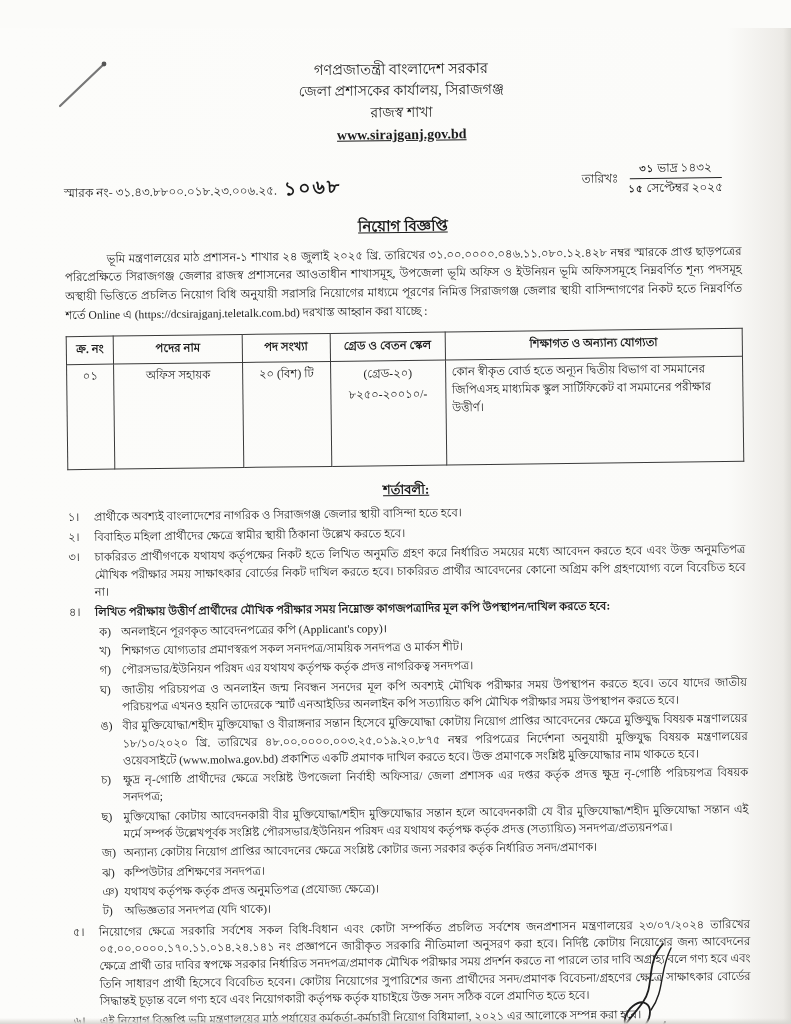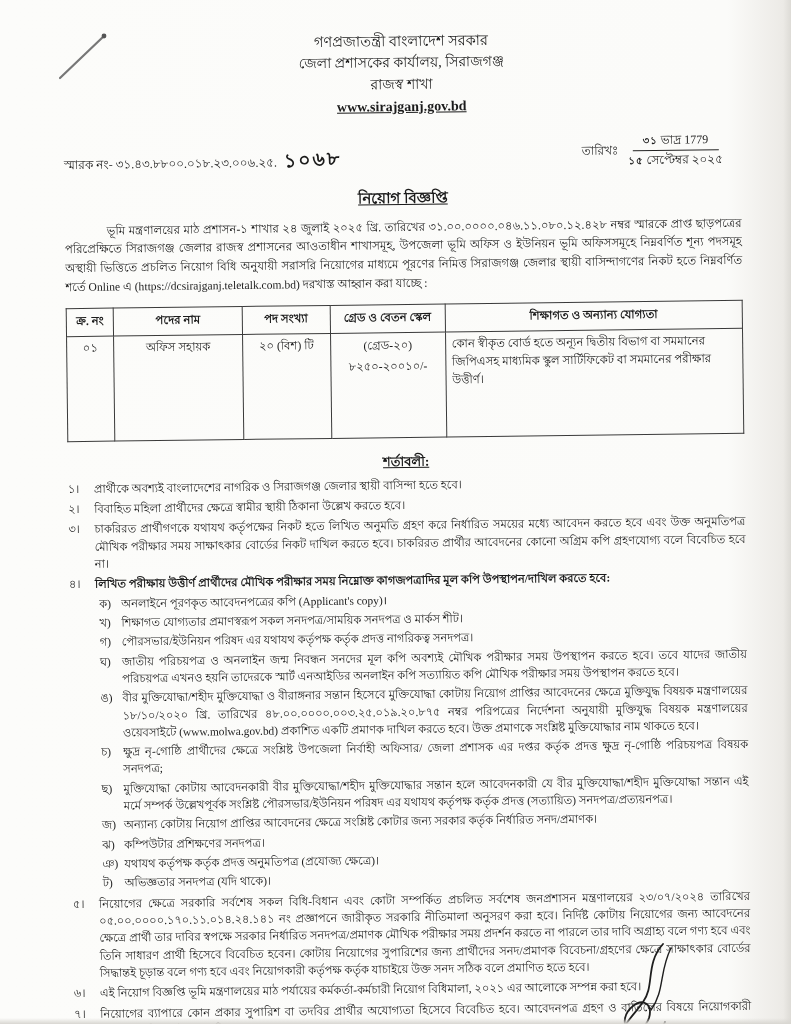--- a/index.html
+++ b/index.html
@@ -8,20 +8,21 @@
     font-family: "Liberation Serif", "DejaVu Serif", serif;
     background: #fbfbf9;
     color: #1b1b1b;
     overflow: hidden;
     position: relative;
   }
   .page {
     position: absolute; inset: 0;
     background: linear-gradient(90deg, #fcfcfa 0%, #fbfbf9 92%, #eceae6 99%, #dddbd6 100%);
     padding: 30px 48px 12px 66px;
+    margin-top: 28px;
   }
   .tilt { transform: rotate(-0.7deg); transform-origin: 50% 30%; }
   .header { text-align: center; line-height: 1.55; font-size: 14px; }
   .header .gov { font-size: 14.5px; }
   .header .site { font-weight: bold; text-decoration: underline; font-family: "Liberation Serif", serif; }
   .memo-row { display: flex; justify-content: space-between; align-items: flex-start; margin-top: 16px; font-size: 12px; }
   .memo-left { padding-top: 10px; white-space: nowrap; }
   .handwritten { font-size: 19px; font-weight: bold; letter-spacing: 2px; display: inline-block; transform: rotate(-2deg); padding-left: 4px; }
   .hw-sm { font-size: 10px; font-weight: bold; letter-spacing: 1px; }
   .date-block { display: flex; align-items: center; gap: 6px; margin-right: 14px; }
@@ -72,21 +73,21 @@
     <div class="memo-row">
       <div class="memo-left">
         <span>স্মারক নং- ৩১.৪৩.৮৮০০.০১৮.২৩.০০৬.২৫.</span>
         <span class="handwritten">১০৬৮</span>
       </div>
       <div class="date-block">
         <span>তারিখঃ</span>
         <span class="date-frac">
           <span class="date-top">
             <span class="hw-sm">৩১</span>
-            <span>ভাদ্র 1779</span>
+            <span>ভাদ্র ১৪৩২</span>
           </span>
           <br>
           <span class="date-bottom">
             <span class="hw-sm">১৫</span>
             <span>সেপ্টেম্বর ২০২৫</span>
           </span>
         </span>
       </div>
     </div>
 

